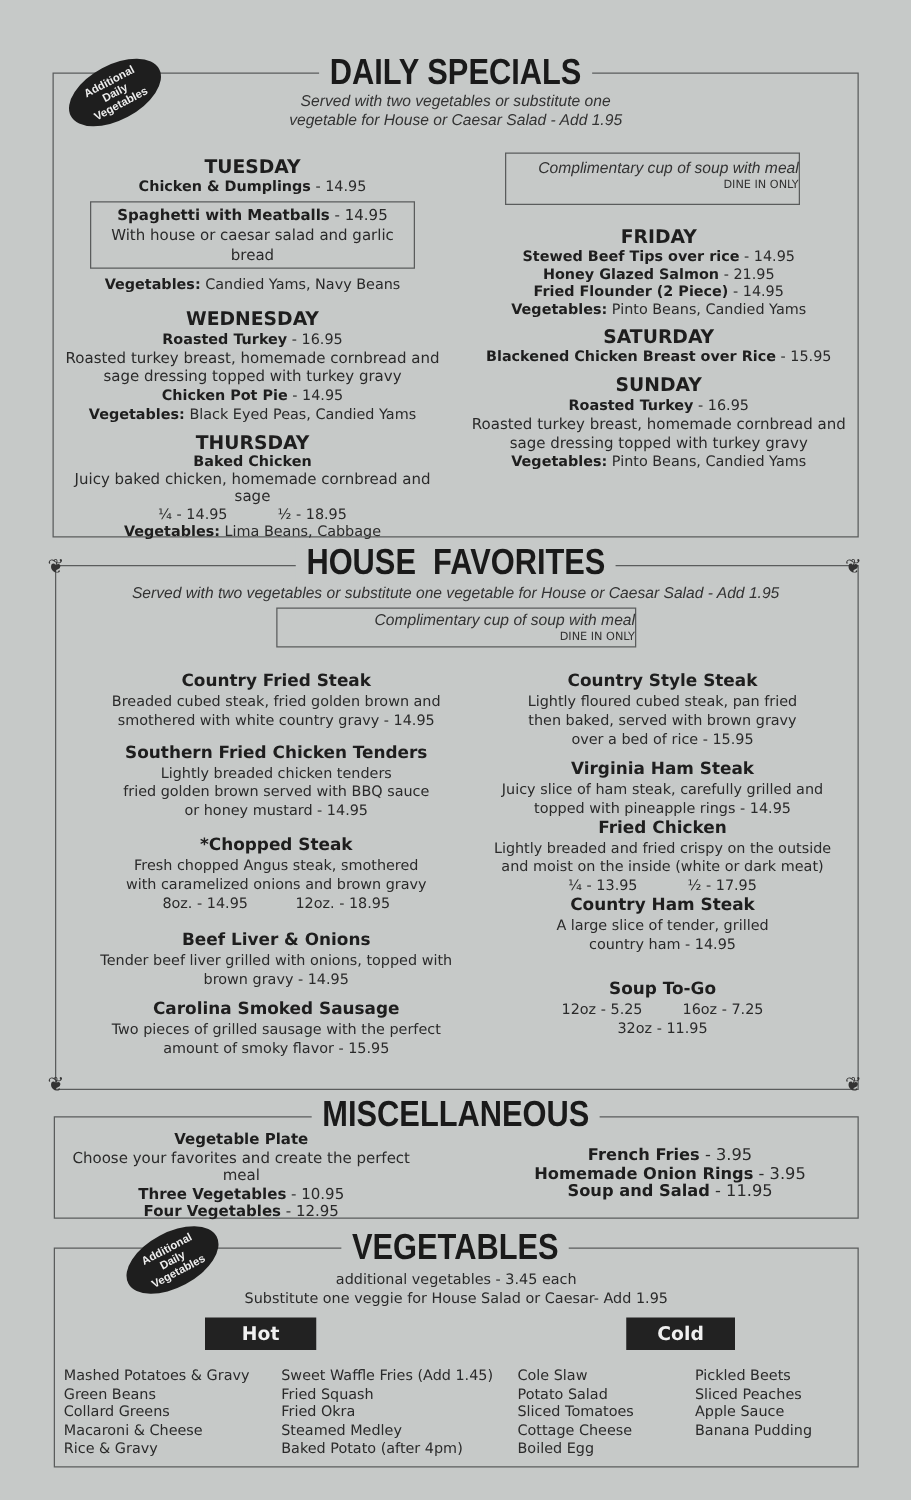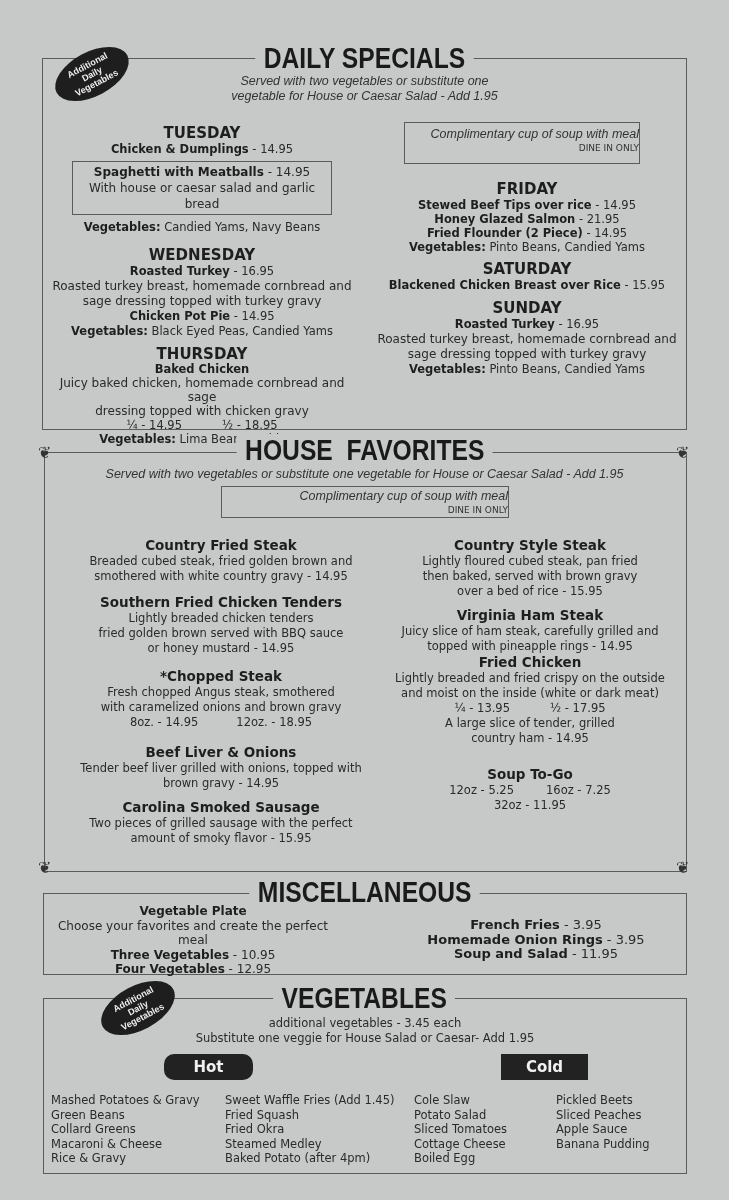--- a/index.html
+++ b/index.html
@@ -53,21 +53,20 @@
   <div class="day" style="margin-top:11px;">WEDNESDAY</div>
   <div><span class="b">Roasted Turkey</span><span> - 16.95</span></div>
   <div style="font-size:12px;">Roasted turkey breast, homemade cornbread and</div>
   <div style="font-size:12px;">sage dressing topped with turkey gravy</div>
   <div><span class="b">Chicken Pot Pie</span><span> - 14.95</span></div>
   <div><span class="b">Vegetables:</span><span> Black Eyed Peas, Candied Yams</span></div>
 
   <div class="day" style="margin-top:6px;">THURSDAY</div>
   <div class="b" style="line-height:13px;">Baked Chicken</div>
   <div style="font-size:12px;line-height:14px;">Juicy baked chicken, homemade cornbread and sage</div>
-  <div style="font-size:12px;line-height:14px;">dressing topped with chicken gravy</div>
   <div style="line-height:14px;"><span>¼ - 14.95</span><span style="display:inline-block;width:40px;"></span><span>½ - 18.95</span></div>
   <div style="line-height:14px;"><span class="b">Vegetables:</span><span> Lima Beans, Cabbage</span></div>
 </div>
 
 <div class="soup" style="left:404px;top:122px;width:236px;height:42px;">
   <div class="l1">Complimentary cup of soup with meal</div>
   <div class="l2">DINE IN ONLY</div>
 </div>
 
 <div class="col" style="left:374px;top:180px;width:306px;">
@@ -141,20 +140,21 @@
     <div>Juicy slice of ham steak, carefully grilled and</div>
     <div>topped with pineapple rings - 14.95</div>
   </div>
   <div class="item" style="margin-bottom:0;">
     <div class="n">Fried Chicken</div>
     <div>Lightly breaded and fried crispy on the outside</div>
     <div>and moist on the inside (white or dark meat)</div>
     <div><span>¼ - 13.95</span><span style="display:inline-block;width:40px;"></span><span>½ - 17.95</span></div>
   </div>
   <div class="item" style="margin-bottom:20px;">
+    <div class="n">Country Ham Steak</div>
     <div>A large slice of tender, grilled</div>
     <div>country ham - 14.95</div>
   </div>
   <div class="item">
     <div class="n">Soup To-Go</div>
     <div><span>12oz - 5.25</span><span style="display:inline-block;width:32px;"></span><span>16oz - 7.25</span></div>
     <div>32oz - 11.95</div>
   </div>
 </div>
 
@@ -174,21 +174,21 @@
 
 <div class="box" style="left:43px;top:998px;width:644px;height:176px;"></div>
 <div class="title" style="top:982px;"><span>VEGETABLES</span></div>
 <div class="badge" style="left:98px;top:986px;">
   <div><span>Additional</span><br><span>Daily</span><br><span>Vegetables</span></div>
 </div>
 <div class="col" style="left:43px;top:1016px;width:644px;font-size:11.5px;line-height:14.5px;">
   <div>additional vegetables - 3.45 each</div>
   <div>Substitute one veggie for House Salad or Caesar- Add 1.95</div>
 </div>
-<div class="pill" style="left:164px;top:1054px;width:89px;border-radius:10px;">Hot</div>
+<div class="pill" style="left:164px;top:1054px;width:89px;">Hot</div>
 <div class="pill" style="left:501px;top:1054px;width:87px;">Cold</div>
 
 <div class="veglist" style="left:51px;top:1093px;">
   <div>Mashed Potatoes &amp; Gravy</div>
     <div>Green Beans</div>
     <div>Collard Greens</div>
     <div>Macaroni &amp; Cheese</div>
     <div>Rice &amp; Gravy</div>
 </div>
 <div class="veglist" style="left:225px;top:1093px;">

